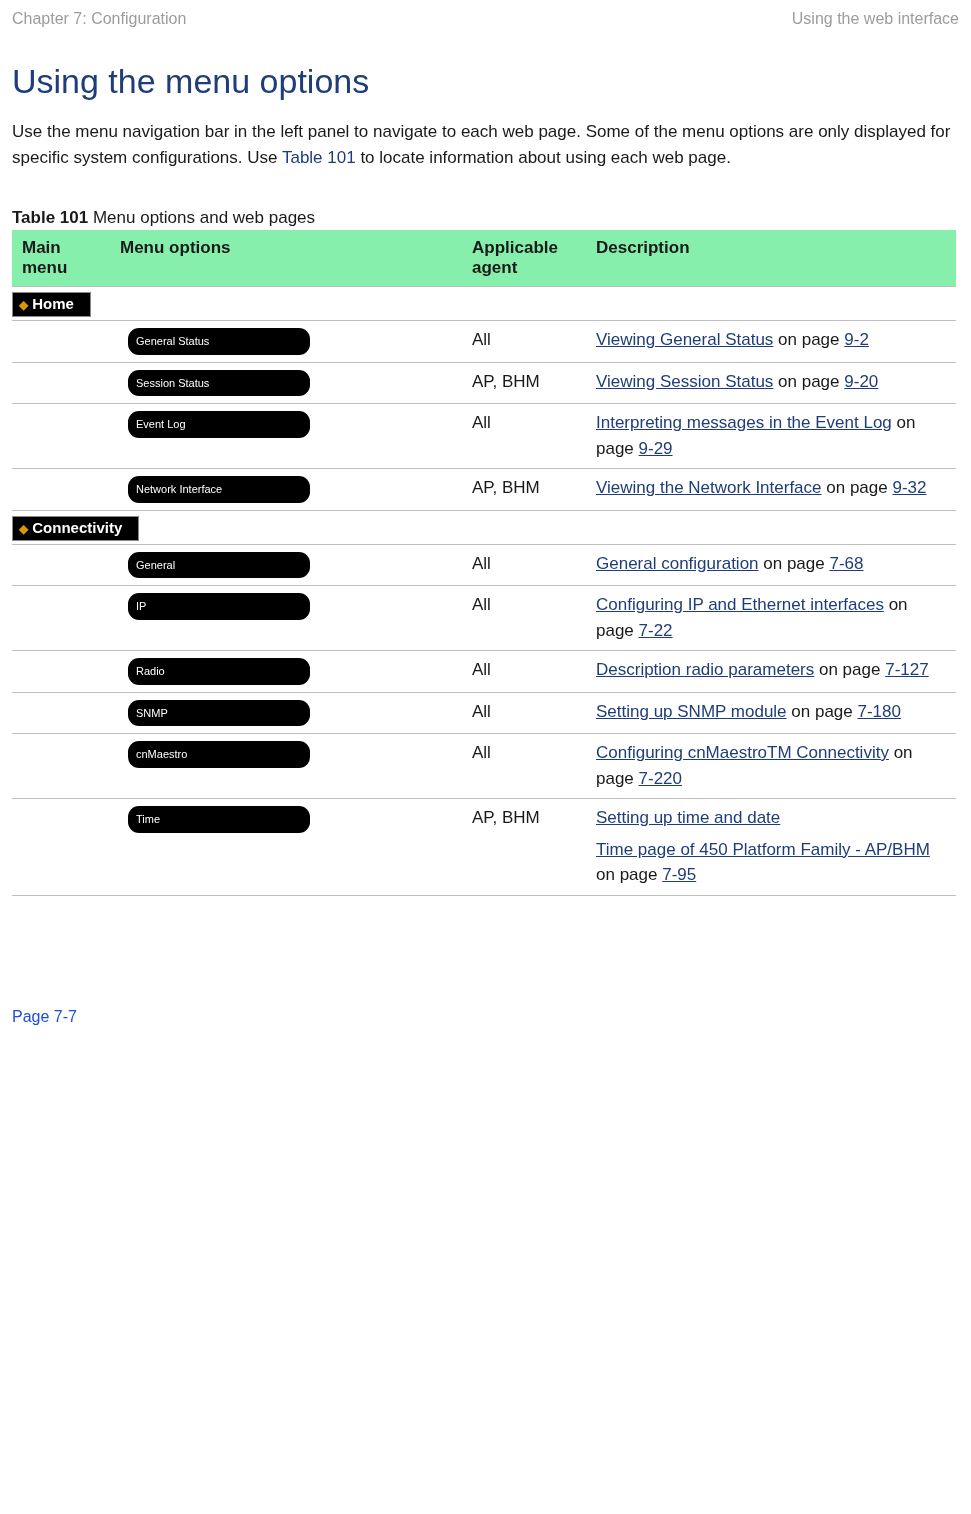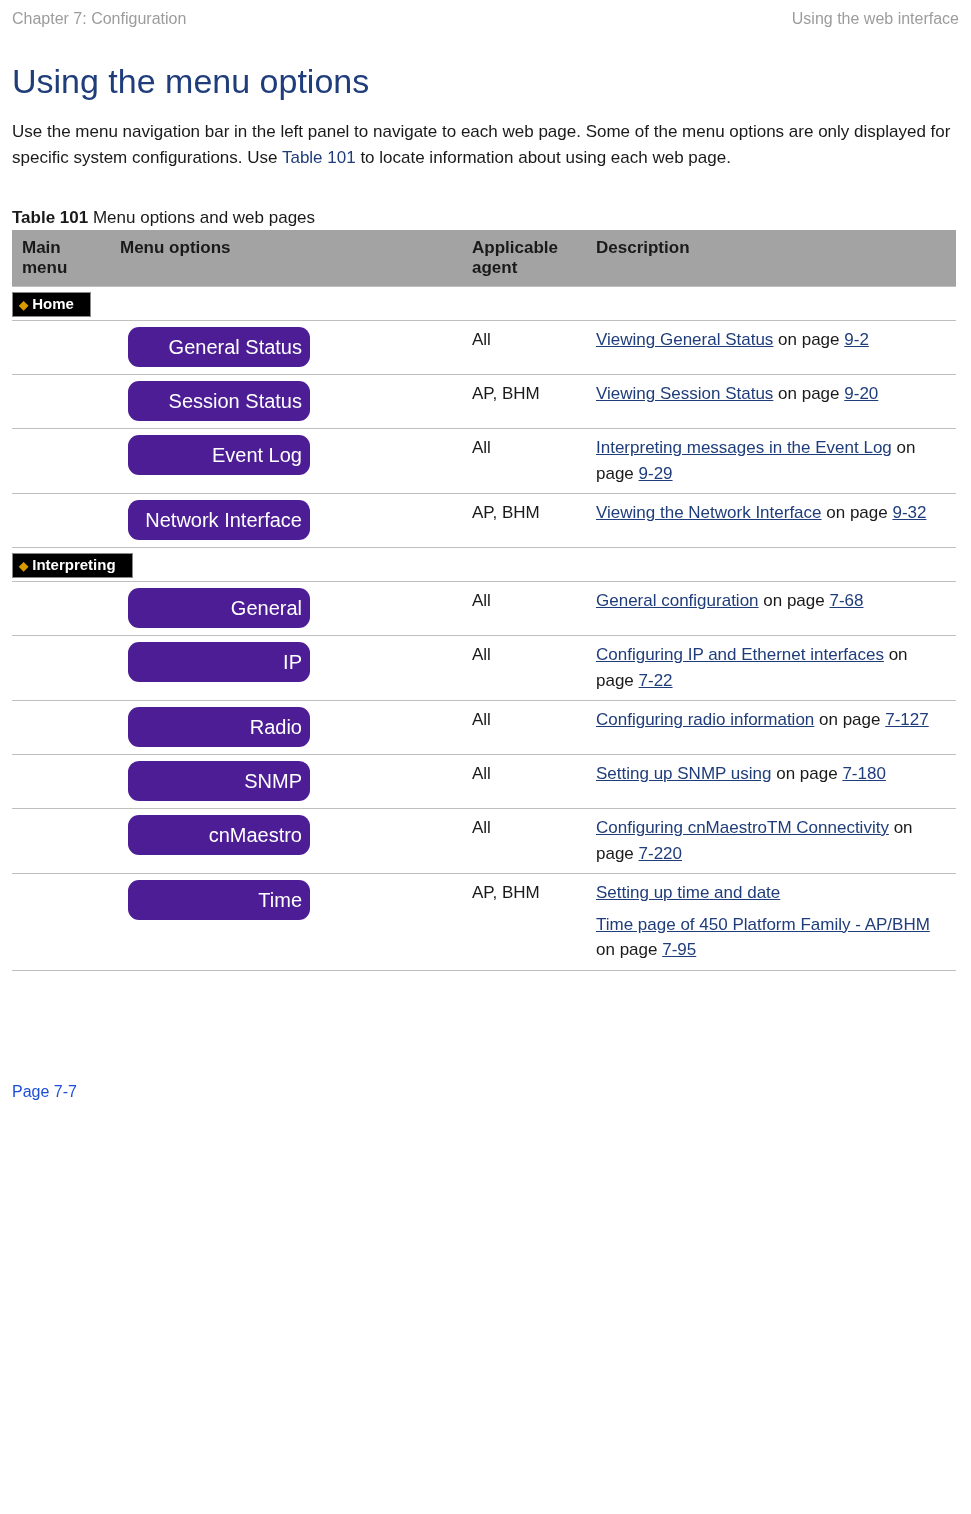--- a/index.html
+++ b/index.html
@@ -31,21 +31,21 @@
   }
   a.xref { color: #1f3d7a; text-decoration: none; }
   .table-caption { margin-bottom: 2px; font-size: 17px; }
   .table-caption b { font-weight: bold; }
   table.menu {
     border-collapse: collapse;
     width: 944px;
     table-layout: fixed;
   }
   table.menu th {
-    background: #a3a3a3;
+    background: #86efac;
     text-align: left;
     font-weight: bold;
     padding: 8px 10px;
     border-bottom: 1px solid #bfbfbf;
     vertical-align: top;
   }
   table.menu th.c1 { width: 78px; }
   table.menu th.c2 { width: 332px; }
   table.menu th.c3 { width: 104px; }
   table.menu th.c4 { }
@@ -63,24 +63,24 @@
     color: #ffffff;
     font-weight: bold;
     font-size: 15px;
     padding: 2px 16px 2px 6px;
     border: 1px solid #888;
     line-height: 18px;
   }
   .navchip .dot { color: #d99a00; margin-right: 4px; font-size: 12px; vertical-align: middle; }
   .pill {
     display: inline-block;
-    background: #4c1d95;
+    background: #000000;
     color: #ffffff;
-    font-size: 20px;
-    text-align: right;
+    font-size: 11px;
+    text-align: left;
     padding: 5px 8px;
     border-radius: 11px;
     min-width: 166px;
     margin-left: 18px;
   }
   .desc-link { color: #1f3d7a; }
   .desc-normal { color: #1a1a1a; }
   .footer {
     text-align: left;
     color: #1d4ed8;
@@ -139,47 +139,47 @@
         <td>All</td>
         <td><a href="#" class="desc-link">Interpreting messages in the Event Log</a><span class="desc-normal"> on page </span><a href="#" class="desc-link">9-29</a></td>
       </tr>
       <tr>
         <td></td>
         <td class="menu-col"><span class="pill">Network Interface</span></td>
         <td>AP, BHM</td>
         <td><a href="#" class="desc-link">Viewing the Network Interface</a><span class="desc-normal"> on page </span><a href="#" class="desc-link">9-32</a></td>
       </tr>
       <tr>
-        <td colspan="2" class="sectrow"><span class="navchip"><span class="dot">◆</span><span>Interpreting</span></span></td>
+        <td colspan="2" class="sectrow"><span class="navchip"><span class="dot">◆</span><span>Connectivity</span></span></td>
         <td></td>
         <td></td>
       </tr>
       <tr>
         <td></td>
         <td class="menu-col"><span class="pill">General</span></td>
         <td>All</td>
         <td><a href="#" class="desc-link">General configuration</a><span class="desc-normal"> on page </span><a href="#" class="desc-link">7-68</a></td>
       </tr>
       <tr>
         <td></td>
         <td class="menu-col"><span class="pill">IP</span></td>
         <td>All</td>
         <td><a href="#" class="desc-link">Configuring IP and Ethernet interfaces</a><span class="desc-normal"> on page </span><a href="#" class="desc-link">7-22</a></td>
       </tr>
       <tr>
         <td></td>
         <td class="menu-col"><span class="pill">Radio</span></td>
         <td>All</td>
-        <td><a href="#" class="desc-link">Configuring radio information</a><span class="desc-normal"> on page </span><a href="#" class="desc-link">7-127</a></td>
+        <td><a href="#" class="desc-link">Description radio parameters</a><span class="desc-normal"> on page </span><a href="#" class="desc-link">7-127</a></td>
       </tr>
       <tr>
         <td></td>
         <td class="menu-col"><span class="pill">SNMP</span></td>
         <td>All</td>
-        <td><a href="#" class="desc-link">Setting up SNMP using</a><span class="desc-normal"> on page </span><a href="#" class="desc-link">7-180</a></td>
+        <td><a href="#" class="desc-link">Setting up SNMP module</a><span class="desc-normal"> on page </span><a href="#" class="desc-link">7-180</a></td>
       </tr>
       <tr>
         <td></td>
         <td class="menu-col"><span class="pill">cnMaestro</span></td>
         <td>All</td>
         <td><a href="#" class="desc-link">Configuring cnMaestroTM Connectivity</a><span class="desc-normal"> on page </span><a href="#" class="desc-link">7-220</a></td>
       </tr>
       <tr>
         <td></td>
         <td class="menu-col"><span class="pill">Time</span></td>

